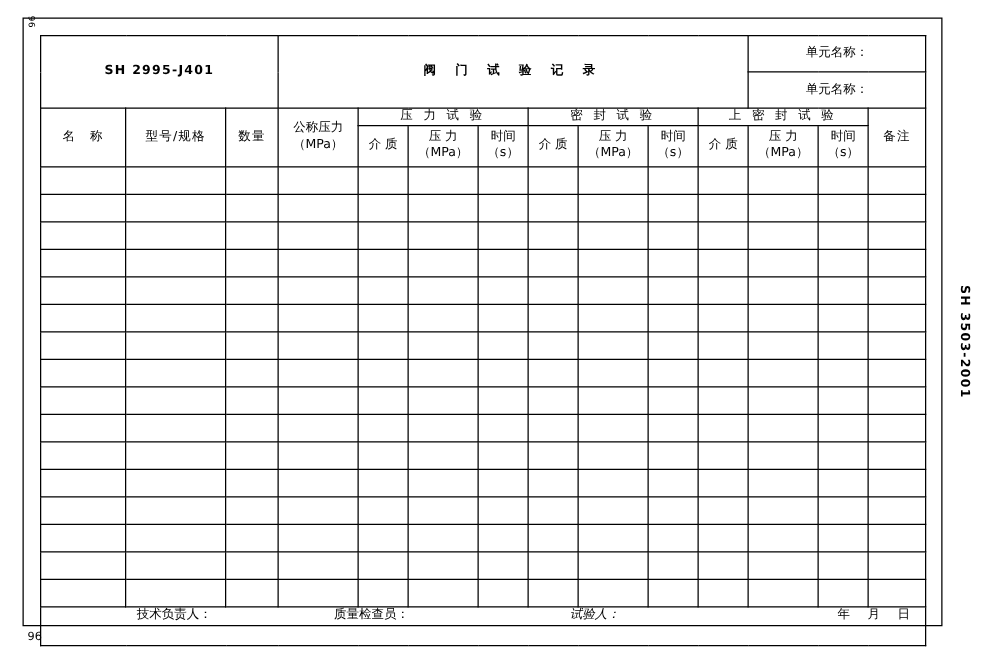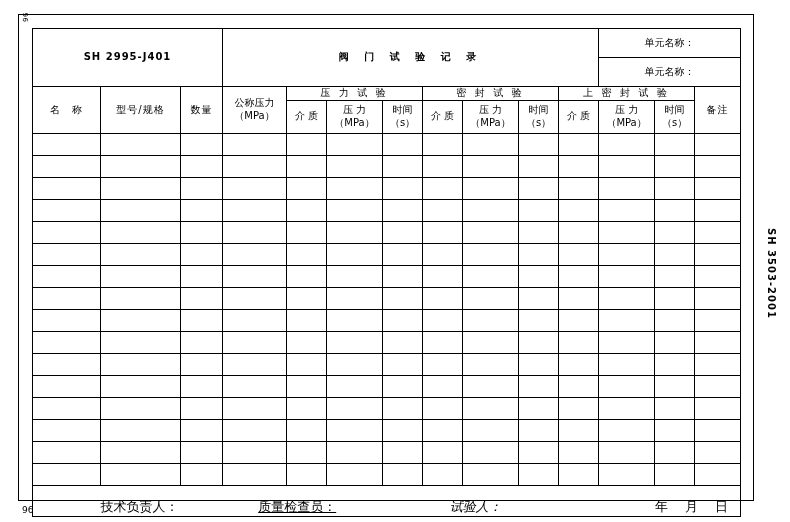--- a/index.html
+++ b/index.html
@@ -111,28 +111,28 @@
   }
   .row-cell {
     height: 21px;
   }
   .sign-row td {
     height: 30px;
     text-align: left;
   }
   .sign-inner {
     display: flex;
-    align-items: flex-end;
+    align-items: flex-start;
     height: 100%;
-    font-size: 13px;
+    font-size: 10px;
     padding: 0 10px;
   }
   .sign-inner span { white-space: nowrap; }
   .sp1 { flex: 0 0 24%; padding-left: 28px; box-sizing: border-box; }
-  .sp2 { flex: 0 0 26%; text-decoration: underline; }
+  .sp2 { flex: 0 0 26%; }
   .sp3 { flex: 0 0 26%; font-style: italic; }
   .sp4 { flex: 1 1 auto; text-align: right; letter-spacing: 2px; }
   .nowrap { white-space: nowrap; }
 </style>
 </head>
 <body>
 
 <div id="page">
 
   <div class="page-frame"></div>

